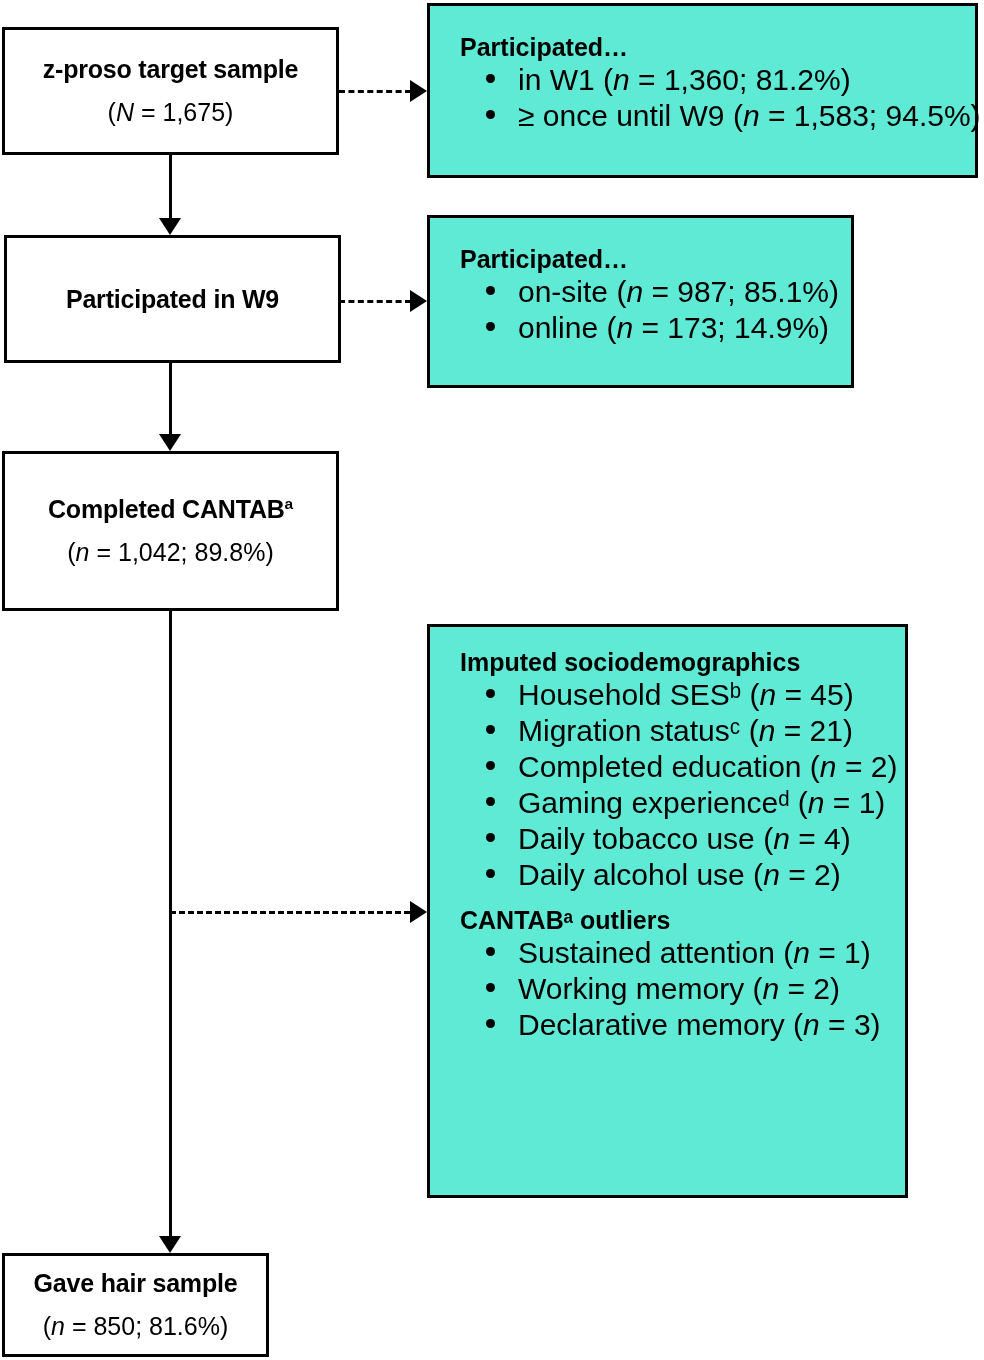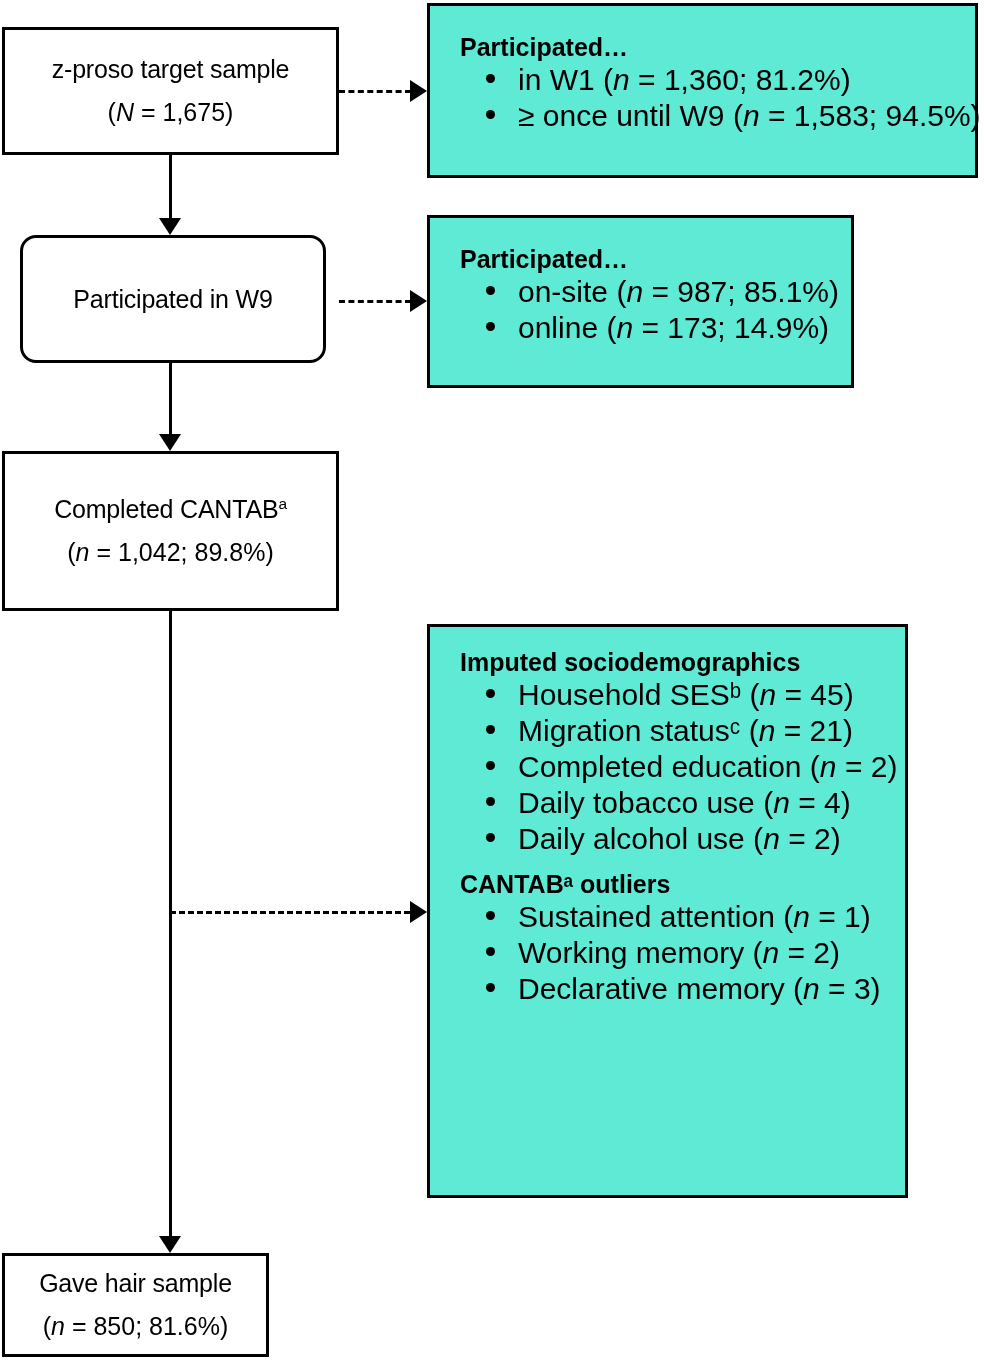--- a/index.html
+++ b/index.html
@@ -24,21 +24,21 @@
     border: 3px solid #000000;
     background: #ffffff;
   }
   .box-center {
     display: flex;
     flex-direction: column;
     align-items: center;
     justify-content: center;
   }
   .title-line {
-    font-weight: normal;
+    font-weight: bold;
     font-size: 25px;
     line-height: 1.15;
     letter-spacing: -0.2px;
     white-space: nowrap;
   }
   .sub-line {
     font-weight: normal;
     font-size: 25px;
     line-height: 1.15;
     margin-top: 14px;
@@ -144,21 +144,21 @@
   <div class="arrow-right" style="left:410px; top:901px;"></div>
 
   <div class="box box-center" style="left:2px; top:27px; width:337px; height:128px;">
     <div class="title-line">z-proso target sample</div>
     <div class="sub-line">
       (<span class="it">N</span>
       = <span>1,675</span>)
     </div>
   </div>
 
-  <div class="box box-center" style="left:20px; top:235px; width:306px; height:128px;border-radius:16px;">
+  <div class="box box-center" style="left:4px; top:235px; width:337px; height:128px;">
     <div class="title-line">Participated in W9</div>
   </div>
 
   <div class="box box-center" style="left:2px; top:451px; width:337px; height:160px;">
     <div class="title-line">
       <span>Completed CANTAB</span><sup>a</sup>
     </div>
     <div class="sub-line">
       (<span class="it">n</span>
       = <span>1,042</span>;
@@ -190,20 +190,21 @@
       <li>online (<span class="it">n</span> = 173; 14.9%)</li>
     </ul>
   </div>
 
   <div class="panel" style="left:427px; top:624px; width:481px; height:574px; padding-top:20px;">
     <div class="panel-head">Imputed sociodemographics</div>
     <ul class="bullets">
       <li>Household SESᵇ (<span class="it">n</span> = 45)</li>
       <li>Migration statusᶜ (<span class="it">n</span> = 21)</li>
       <li>Completed education (<span class="it">n</span> = 2)</li>
+      <li>Gaming experienceᵈ (<span class="it">n</span> = 1)</li>
       <li>Daily tobacco use (<span class="it">n</span> = 4)</li>
       <li>Daily alcohol use (<span class="it">n</span> = 2)</li>
     </ul>
     <div class="panel-head second">CANTABᵃ outliers</div>
     <ul class="bullets">
       <li>Sustained attention (<span class="it">n</span> = 1)</li>
       <li>Working memory (<span class="it">n</span> = 2)</li>
       <li>Declarative memory (<span class="it">n</span> = 3)</li>
     </ul>
   </div>

